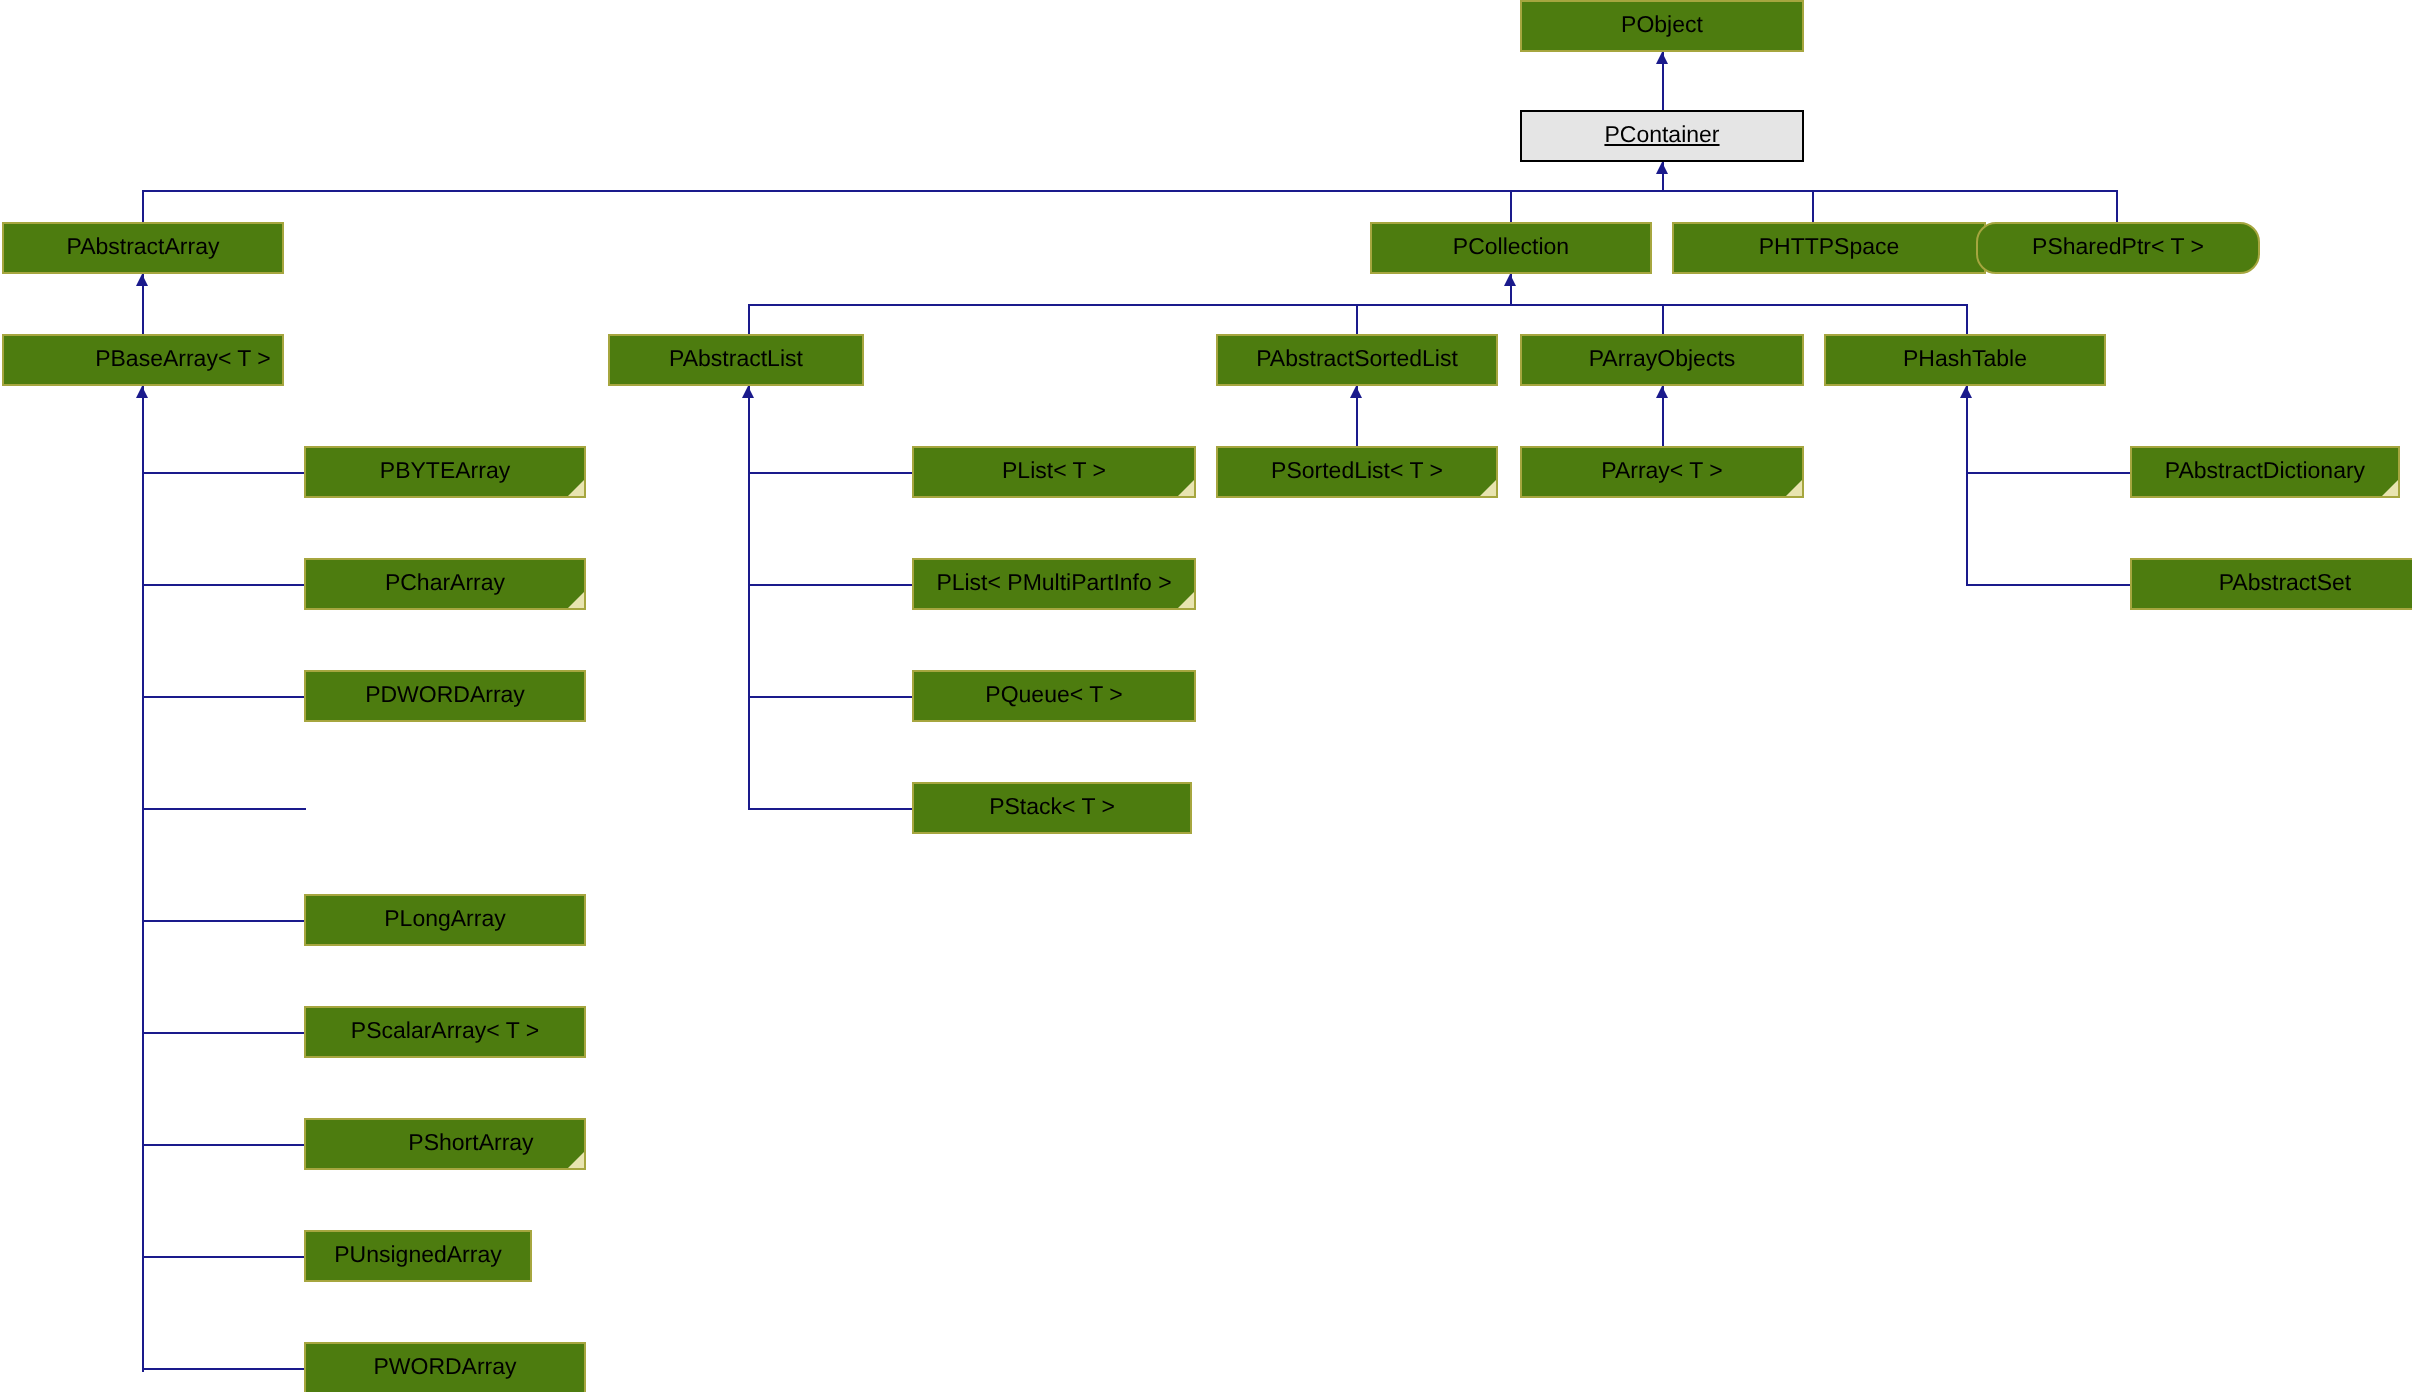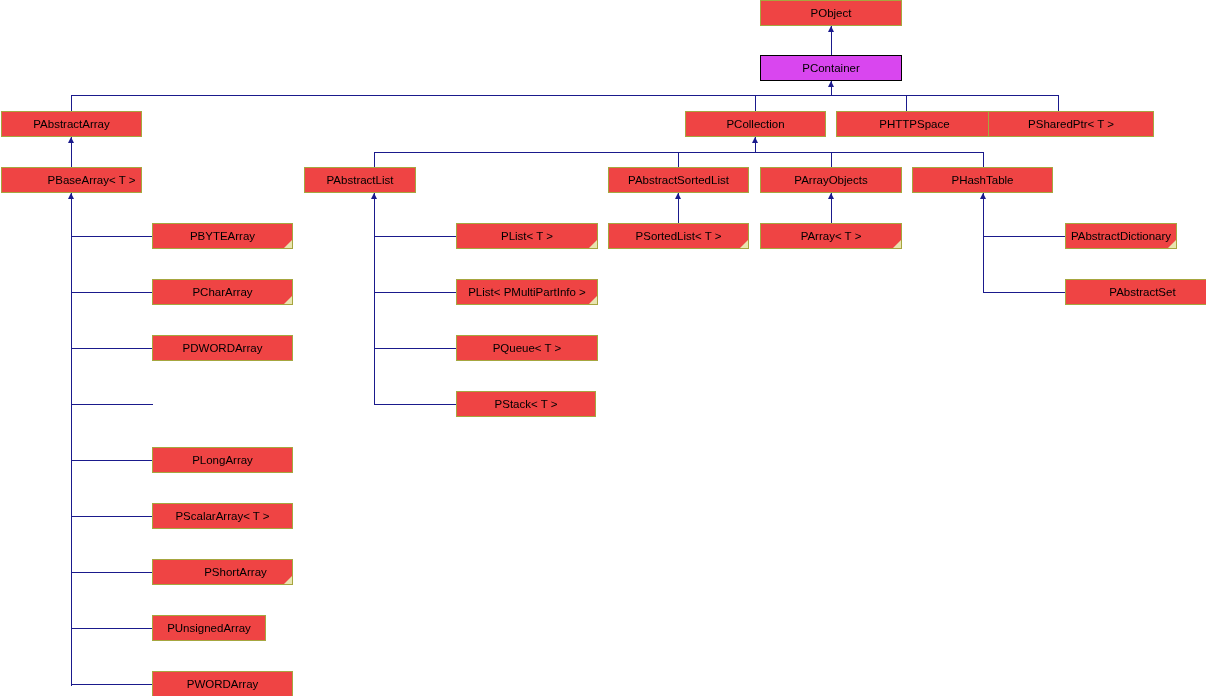--- a/index.html
+++ b/index.html
@@ -17,29 +17,30 @@
   }
   
   .node {
     position: absolute;
     box-sizing: border-box;
     height: 26px;
     line-height: 24px;
     text-align: center;
     font-size: 11.5px;
     color: #000000;
-    background: #ef4444;
+    background: #4d7c0f;
     border: 1px solid #a6a63f;
     white-space: nowrap;
     overflow: hidden;
     z-index: 3;
   }
   .node.current {
-    background: #d946ef;
+    background: #e5e5e5;
     border: 1px solid #000000;
+    text-decoration: underline;
   }
   
   .node.folded::after {
     content: "";
     position: absolute;
     right: -1px;
     bottom: -1px;
     width: 0;
     height: 0;
     border-left: 9px solid transparent;
@@ -129,31 +130,31 @@
     <div class="arrow-up" style="left: 68px; top: 193px;"></div>
     <div class="arrow-up" style="left: 371px; top: 193px;"></div>
     <div class="arrow-up" style="left: 675px; top: 193px;"></div>
     <div class="arrow-up" style="left: 828px; top: 193px;"></div>
     <div class="arrow-up" style="left: 980px; top: 193px;"></div>
     <div class="node" style="left: 760px; top: 0px; width: 142px;"><span>PObject</span></div>
     <div class="node current" style="left: 760px; top: 55px; width: 142px;"><span>PContainer</span></div>
     <div class="node" style="left: 1px; top: 111px; width: 141px;"><span>PAbstractArray</span></div>
     <div class="node" style="left: 685px; top: 111px; width: 141px;"><span>PCollection</span></div>
     <div class="node" style="left: 836px; top: 111px; width: 157px;"><span>PHTTPSpace</span></div>
-    <div class="node" style="left: 988px; top: 111px; width: 166px;"><span>PSharedPtr&lt; T &gt;</span></div>
+    <div class="node" style="left: 988px; top: 111px; width: 142px; border-radius: 10px;"><span>PSharedPtr&lt; T &gt;</span></div>
     <div class="node" style="left: 1px; top: 167px; width: 141px; padding-left: 40px;"><span>PBaseArray&lt; T &gt;</span></div>
-    <div class="node" style="left: 304px; top: 167px; width: 112px;"><span>PAbstractList</span></div>
+    <div class="node" style="left: 304px; top: 167px; width: 128px;"><span>PAbstractList</span></div>
     <div class="node" style="left: 608px; top: 167px; width: 141px;"><span>PAbstractSortedList</span></div>
     <div class="node" style="left: 760px; top: 167px; width: 142px;"><span>PArrayObjects</span></div>
     <div class="node" style="left: 912px; top: 167px; width: 141px;"><span>PHashTable</span></div>
     <div class="node folded" style="left: 152px; top: 223px; width: 141px;"><span>PBYTEArray</span></div>
     <div class="node folded" style="left: 456px; top: 223px; width: 142px;"><span>PList&lt; T &gt;</span></div>
     <div class="node folded" style="left: 608px; top: 223px; width: 141px;"><span>PSortedList&lt; T &gt;</span></div>
     <div class="node folded" style="left: 760px; top: 223px; width: 142px;"><span>PArray&lt; T &gt;</span></div>
-    <div class="node folded" style="left: 1065px; top: 223px; width: 112px;"><span>PAbstractDictionary</span></div>
+    <div class="node folded" style="left: 1065px; top: 223px; width: 135px;"><span>PAbstractDictionary</span></div>
     <div class="node folded" style="left: 152px; top: 279px; width: 141px;"><span>PCharArray</span></div>
     <div class="node folded" style="left: 456px; top: 279px; width: 142px;"><span>PList&lt; PMultiPartInfo &gt;</span></div>
     <div class="node folded" style="left: 1065px; top: 279px; width: 155px;"><span>PAbstractSet</span></div>
     <div class="node" style="left: 152px; top: 335px; width: 141px;"><span>PDWORDArray</span></div>
     <div class="node" style="left: 456px; top: 335px; width: 142px;"><span>PQueue&lt; T &gt;</span></div>
     <div class="node" style="left: 456px; top: 391px; width: 140px;"><span>PStack&lt; T &gt;</span></div>
     <div class="node" style="left: 152px; top: 447px; width: 141px;"><span>PLongArray</span></div>
     <div class="node" style="left: 152px; top: 503px; width: 141px;"><span>PScalarArray&lt; T &gt;</span></div>
     <div class="node folded" style="left: 152px; top: 559px; width: 141px; padding-left: 26px;"><span>PShortArray</span></div>
     <div class="node" style="left: 152px; top: 615px; width: 114px;"><span>PUnsignedArray</span></div>

